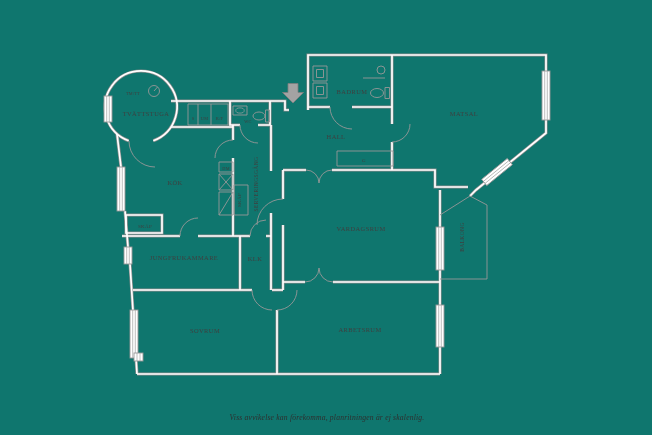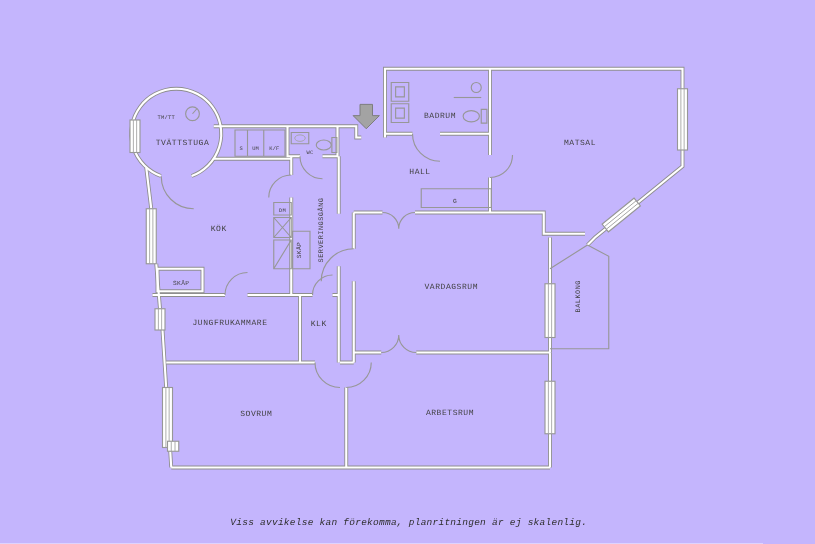--- a/index.html
+++ b/index.html
@@ -1,17 +1,17 @@
 <!DOCTYPE html>
 <html><head>
 <meta charset="utf-8">
 <style>
   html,body{margin:0;padding:0;background:#ffffff;}
-  .stage{position:relative;width:652px;height:435px;background:#c4b5fd;overflow:hidden;
-         font-family:Liberation Mono, monospace;}
+  .stage{position:relative;width:652px;height:435px;background:#0f766e;overflow:hidden;
+         font-family:Liberation Serif, serif;}
   svg{display:block;}
   .wall-bg{fill:none;stroke:#8e8e8e;stroke-width:3.1;stroke-linecap:butt;stroke-linejoin:miter;}
   .wall-fg{fill:none;stroke:#ffffff;stroke-width:1.7;stroke-linecap:butt;stroke-linejoin:miter;}
   .thin{fill:none;stroke:#979797;stroke-width:0.9;}
   .thin2{fill:none;stroke:#a2a2a2;stroke-width:0.7;}
   .winrect{fill:#ffffff;stroke:#979797;stroke-width:0.9;}
   .arrow{fill:#a3a3a3;stroke:#7d7d7d;stroke-width:0.8;}
   text{fill:#3f3f3f;}
   .room{font-size:6.4px;letter-spacing:0.45px;}
   .small{font-size:5px;letter-spacing:0.3px;}

